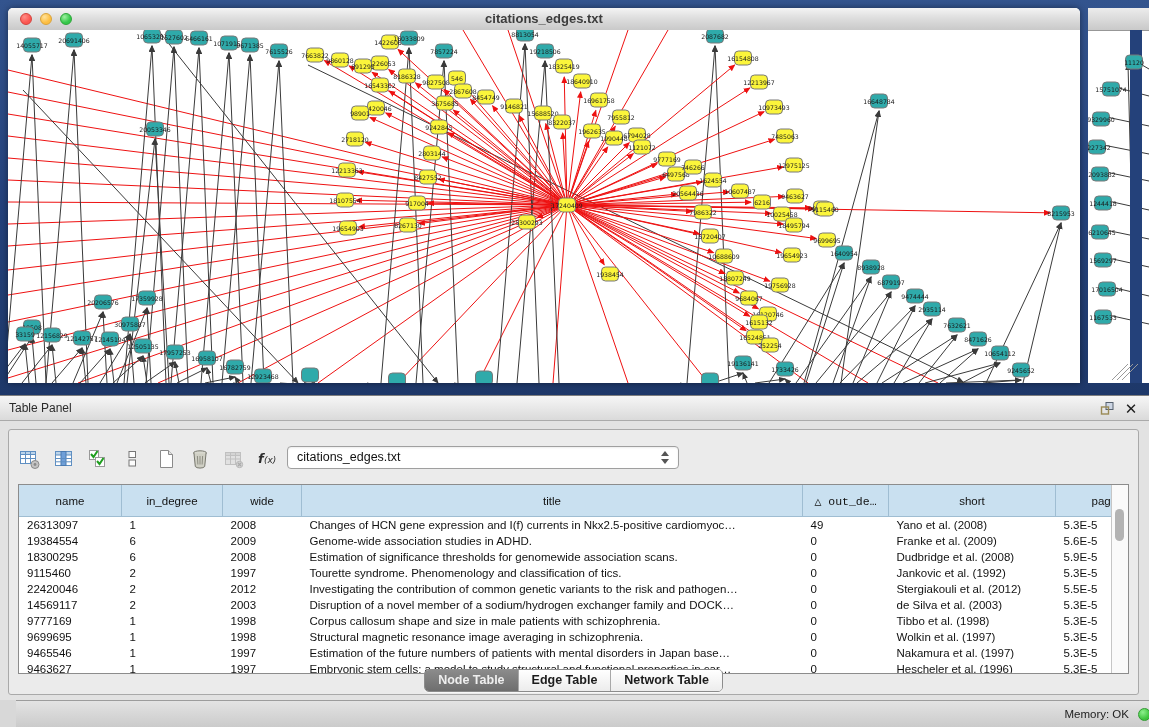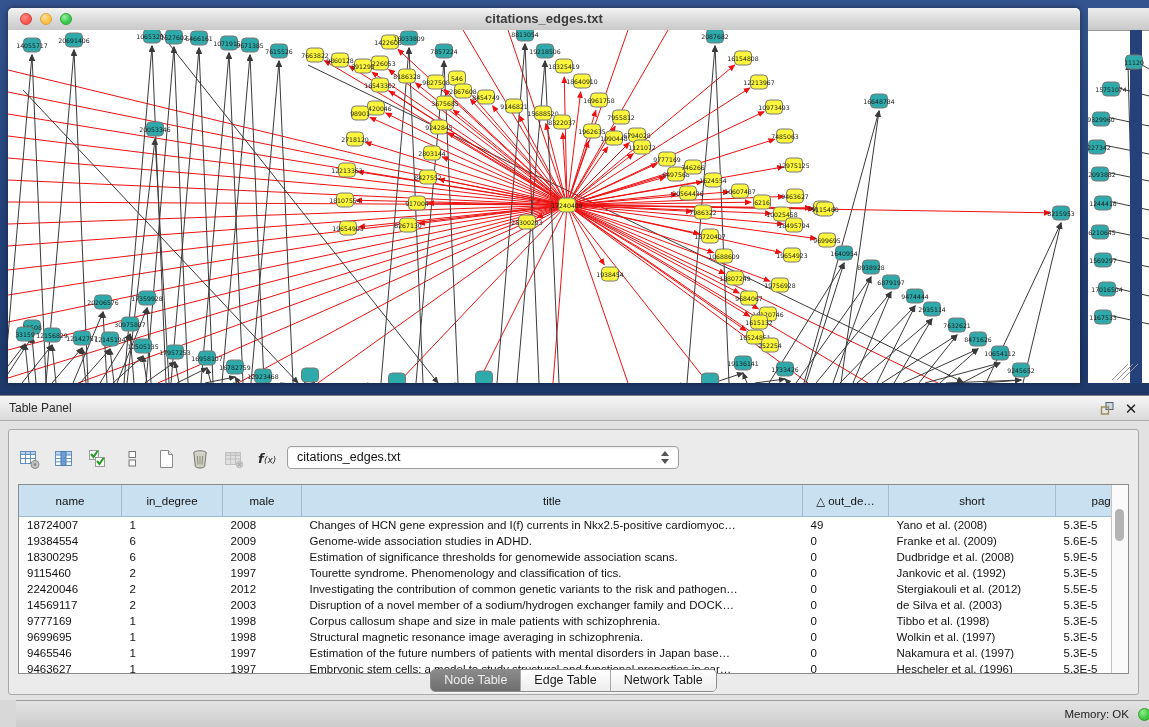--- a/index.html
+++ b/index.html
@@ -55,21 +55,21 @@
     border:1px solid #8c8c8c;background:#fff;box-sizing:border-box;overflow:hidden;}
   #tbl{border-collapse:collapse;table-layout:fixed;width:1094px;font-size:11.5px;color:#111;}
   #tbl th{background:#c9e0f0;border-right:1px solid #9fbdd2;border-bottom:1px solid #9fbdd2;
     font-weight:normal;font-size:11.5px;height:31px;padding:0 4px;text-align:center;
     white-space:nowrap;overflow:hidden;}
   #tbl td{height:16px;padding:0 4px 0 8px;white-space:nowrap;overflow:hidden;text-overflow:ellipsis;}
   #tbl-scroll{position:absolute;right:0;top:0;width:16px;bottom:0;background:#fafafa;border-left:1px solid #c6c6c6;}
   #tbl-thumb{position:absolute;left:3px;top:24px;width:9px;height:32px;border-radius:5px;background:#b3b3b3;}
   #tabs-row{position:absolute;left:0;right:0;bottom:3px;height:22px;display:flex;justify-content:center;}
   #seg{display:flex;height:21px;border:1px solid #8c8c8c;border-radius:5px;overflow:hidden;
-    box-shadow:0 1px 1px rgba(255,255,255,.7);}
+    box-shadow:0 1px 1px rgba(255,255,255,.7);font-weight:bold;}
   .seg-btn{padding:0 13px;line-height:21px;font-size:12.5px;color:#1c1c1c;
     background:linear-gradient(180deg,#ffffff,#ececec);border-right:1px solid #a8a8a8;cursor:pointer;}
   .seg-btn:last-child{border-right:none;}
   .seg-btn.sel{background:linear-gradient(180deg,#8b8b8b,#6e6e6e);color:#efefef;}
   
   #status-bar{position:absolute;left:16px;top:700px;width:1149px;height:27px;
     background:linear-gradient(180deg,#e3e3e3,#cbcbcb);border-top:1px solid #9c9c9c;box-sizing:border-box;}
   #mem-label{position:absolute;right:36px;top:0;height:26px;line-height:26px;font-size:11.5px;color:#222;}
   #mem-dot{position:absolute;right:14px;top:7px;width:13px;height:13px;border-radius:50%;
     background:radial-gradient(circle at 35% 30%,#8df08d,#3ec43e 65%);border:1px solid #2f9b2f;box-sizing:border-box;}
@@ -875,30 +875,30 @@
           <div class="dn"></div>
       </div>
     </div>
 
     <div id="table-wrap">
       <table id="tbl">
         <thead>
             <tr id="hdr-row">
               <th style="width: 94px;">name</th>
               <th style="width: 92px;">in_degree</th>
-              <th style="width: 70px;">male</th>
+              <th style="width: 70px;">wide</th>
               <th style="width: 492px;">title</th>
-              <th style="width: 77px;">△ out_de…</th>
+              <th style="width: 77px; font-family: Liberation Mono, monospace;">△ out_de…</th>
               <th style="width: 158px; text-align: center;">short</th>
               <th style="width: 111px;">pagerank</th>
             </tr>
           </thead>
         <tbody id="tbl-body">
             <tr>
-              <td>18724007</td>
+              <td>26313097</td>
               <td>1</td>
               <td>2008</td>
               <td>Changes of HCN gene expression and I(f) currents in Nkx2.5-positive cardiomyoc…</td>
               <td>49</td>
               <td>Yano et al. (2008)</td>
               <td>5.3E-5</td>
             </tr>
             <tr>
               <td>19384554</td>
               <td>6</td>

